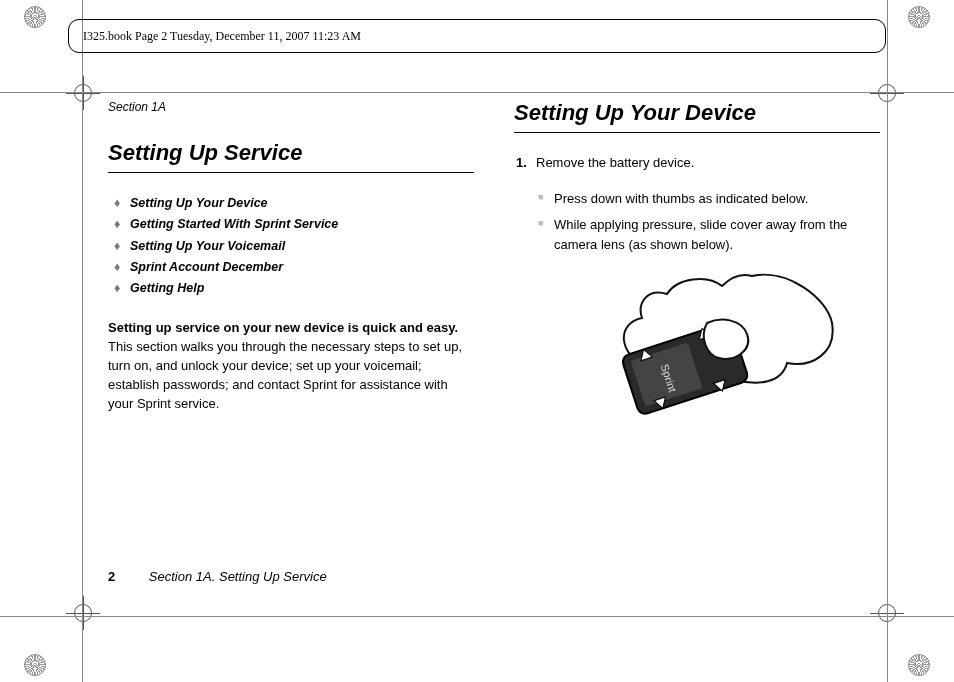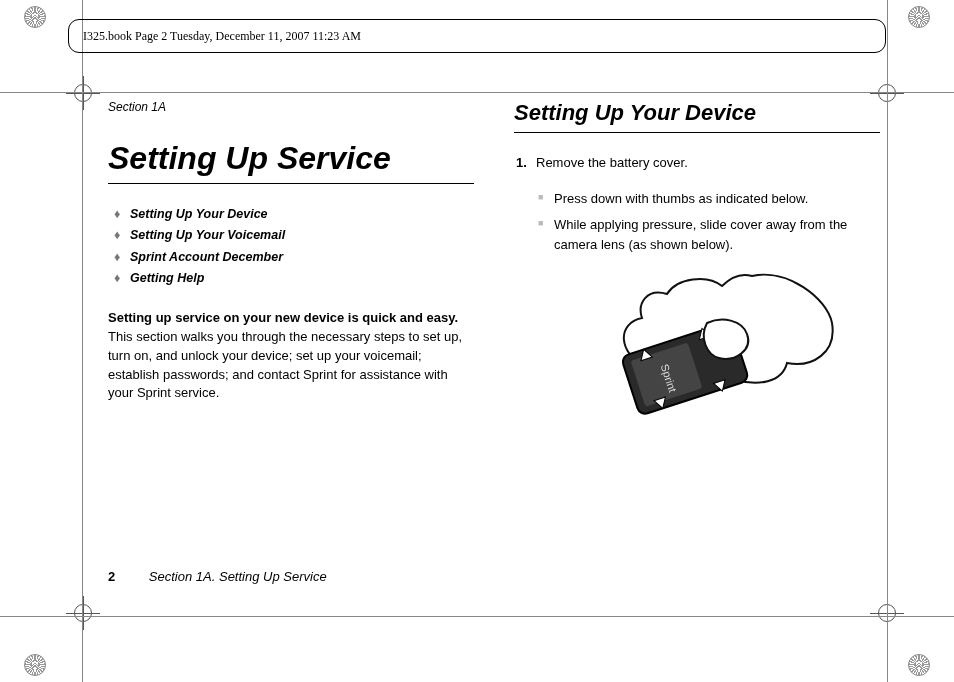--- a/index.html
+++ b/index.html
@@ -84,21 +84,21 @@
       min-width: 0;
     }
     .section-label {
       font-style: italic;
       font-size: 12px;
       margin-bottom: 26px;
     }
     .main-title {
       font-weight: bold;
       font-style: italic;
-      font-size: 32px;
+      font-size: 22px;
       margin-bottom: 6px;
     }
     .title-rule {
       border: none;
       border-top: 1.5px solid #000;
       margin-bottom: 20px;
     }
     .toc-list {
       list-style: none;
       margin-bottom: 20px;
@@ -219,36 +219,37 @@
 </div>
 
 <div class="page-content">
 
   <div class="col">
     <div class="section-label">Section 1A</div>
     <div class="main-title">Setting Up Service</div>
     <hr class="title-rule">
     <ul class="toc-list">
       <li>Setting Up Your Device</li>
+      <li>Getting Started With Sprint Service</li>
       <li>Setting Up Your Voicemail</li>
       <li>Sprint Account December</li>
       <li>Getting Help</li>
     </ul>
     <p class="intro-para">
       <span class="intro-lead">Setting up service on your new device is quick and easy.</span><span> This section walks you through the necessary steps to set up, turn on, and unlock your device; set up your voicemail; establish passwords; and contact Sprint for assistance with your Sprint service.</span>
     </p>
   </div>
 
   <div class="col">
     <div class="right-title">Setting Up Your Device</div>
     <hr class="title-rule">
     <ol class="step-list">
       <li class="step-item">
         <span class="step-num">1.</span>
-        <span>Remove the battery cover.</span>
+        <span>Remove the battery device.</span>
         <ul class="sub-list">
           <li>Press down with thumbs as indicated below.</li>
           <li>While applying pressure, slide cover away from the camera lens (as shown below).</li>
         </ul>
       </li>
     </ol>
     <div class="device-image">
       <svg viewBox="0 0 280 160">
 
         <path d="M195 8 C230 0 270 30 275 55 C280 85 255 100 230 95 C225 115 200 118 180 112 L120 120 L90 100 C60 85 60 55 85 50 C80 35 90 20 110 26 C120 10 150 6 165 18 C175 8 185 5 195 8 Z" fill="#fff" stroke="#111" stroke-width="2"></path>

